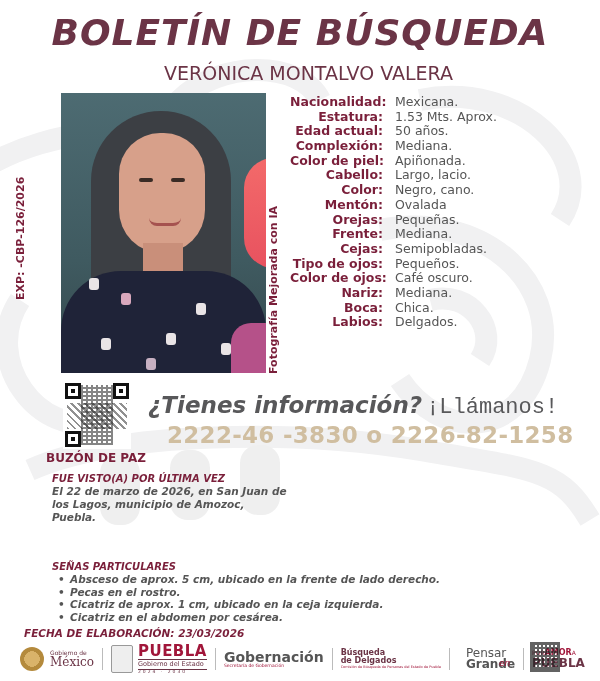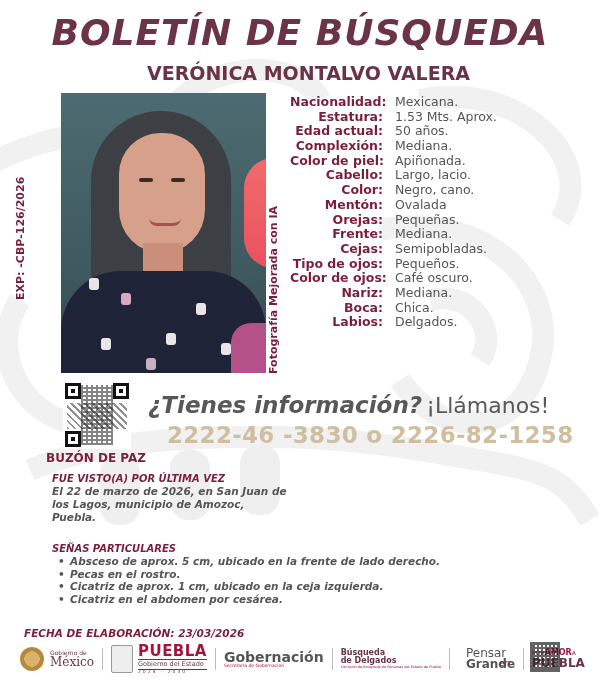--- a/index.html
+++ b/index.html
@@ -10,21 +10,21 @@
 
   .page { position: relative; z-index: 1; width: 600px; height: 681px; }
 
   .title {
     position: absolute; left: 0; right: 0; top: 12px; text-align: center;
     font-family: "DejaVu Sans", sans-serif; font-weight: bold; font-style: italic;
     font-size: 36px; color: #6b3446; letter-spacing: 1px;
   }
   .subtitle {
     position: absolute; left: 17px; right: 0; top: 62px; text-align: center;
-    font-weight: bold; font-size: 19px; color: #6b3446;
+    font-weight: normal; font-size: 19px; color: #6b3446;
   }
 
   .exp {
     position: absolute; left: 14px; top: 300px; transform-origin: left top;
     transform: rotate(-90deg); font-weight: bold; font-size: 11px; color: #7a1f3a;
     white-space: nowrap;
   }
 
   .photo {
     position: absolute; left: 61px; top: 93px; width: 205px; height: 280px;
@@ -59,33 +59,33 @@
   .qr .noise { position:absolute; left:18px; top:4px; width:32px; height:60px;
     background-image: repeating-linear-gradient(90deg,#222 0 2px,transparent 2px 5px), repeating-linear-gradient(0deg,#222 0 2px,transparent 2px 4px);
     opacity: .55; }
   .qr .noise2 { position:absolute; left:4px; top:22px; width:60px; height:26px;
     background-image: repeating-linear-gradient(45deg,#222 0 2px,transparent 2px 5px);
     opacity: .5; }
   .buzon { position: absolute; left: 46px; top: 451px; font-weight: bold; font-size: 12px; color: #7a1f3a; }
 
   .info-q { position: absolute; left: 148px; top: 392px; white-space: nowrap; }
   .info-q .strong { font-weight: bold; font-style: italic; font-size: 23px; color: #58585a; }
-  .info-q .light { font-size: 22px; color: #58585a; margin-left: 4px; }
+  .info-q .light { font-size: 22px; color: #58585a; margin-left: 4px; font-family: Liberation Mono, monospace; }
   .phones { position: absolute; left: 167px; top: 422px; font-weight: bold; font-size: 23px; color: #d0bea0; white-space: nowrap; letter-spacing: 0.3px; }
 
   .sec-title { font-weight: bold; font-style: italic; font-size: 10px; color: #7a1f3a; }
   .seen { position: absolute; left: 52px; top: 473px; width: 240px; }
   .seen .txt { font-weight: bold; font-style: italic; font-size: 10.5px; color: #555; line-height: 13px; margin-top: 1px; }
 
   .clothes { position: absolute; left: 300px; top: 473px; width: 295px; }
   ul.bul { list-style: none; margin-top: 1px; }
   ul.bul li { position: relative; padding-left: 18px; font-weight: bold; font-style: italic; font-size: 10.5px; color: #555; line-height: 12.5px; }
   ul.bul li::before { content: "•"; position: absolute; left: 6px; top: 0; color: #555; font-style: normal; }
 
-  .marks { position: absolute; left: 52px; top: 543px; width: 400px; }
+  .marks { position: absolute; left: 52px; top: 561px; width: 400px; }
 
   .fecha { position: absolute; left: 24px; top: 627px; font-weight: bold; font-style: italic; font-size: 10.5px; color: #7a1f3a; }
 
   .logos { position: absolute; left: 20px; top: 642px; width: 570px; height: 34px; display: flex; align-items: center; }
   .logo { display: flex; align-items: center; height: 30px; }
   .vsep { width: 1px; height: 22px; background: #bbb; margin: 0 8px; }
   .escudo { width: 24px; height: 24px; border-radius: 50%; background: radial-gradient(circle, #d9b36a 0 45%, #b48a3c 46% 100%); margin-right: 6px; }
   .gm { display: flex; flex-direction: column; line-height: 1; }
   .gm .small { font-size: 6px; color: #6b3446; }
   .gm .big { font-size: 12px; font-family: "DejaVu Serif", serif; color: #6b3446; }

